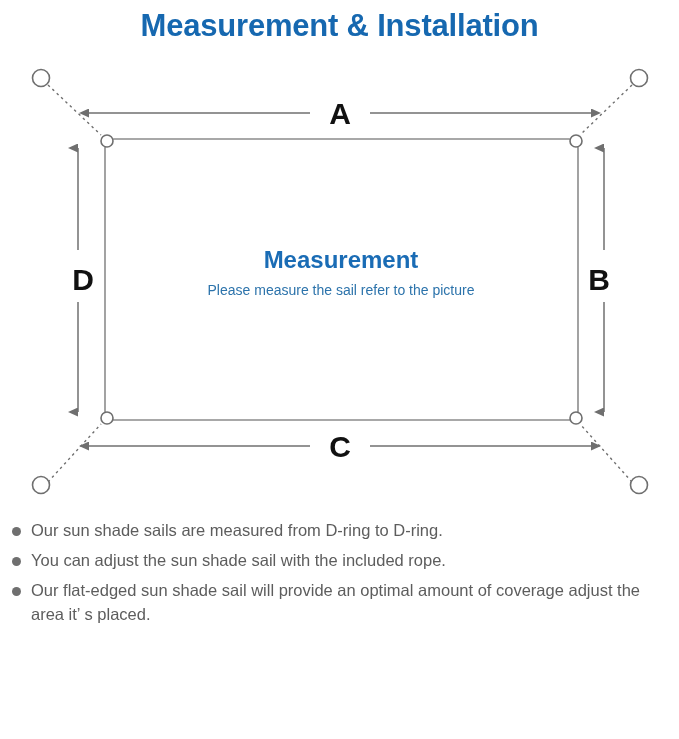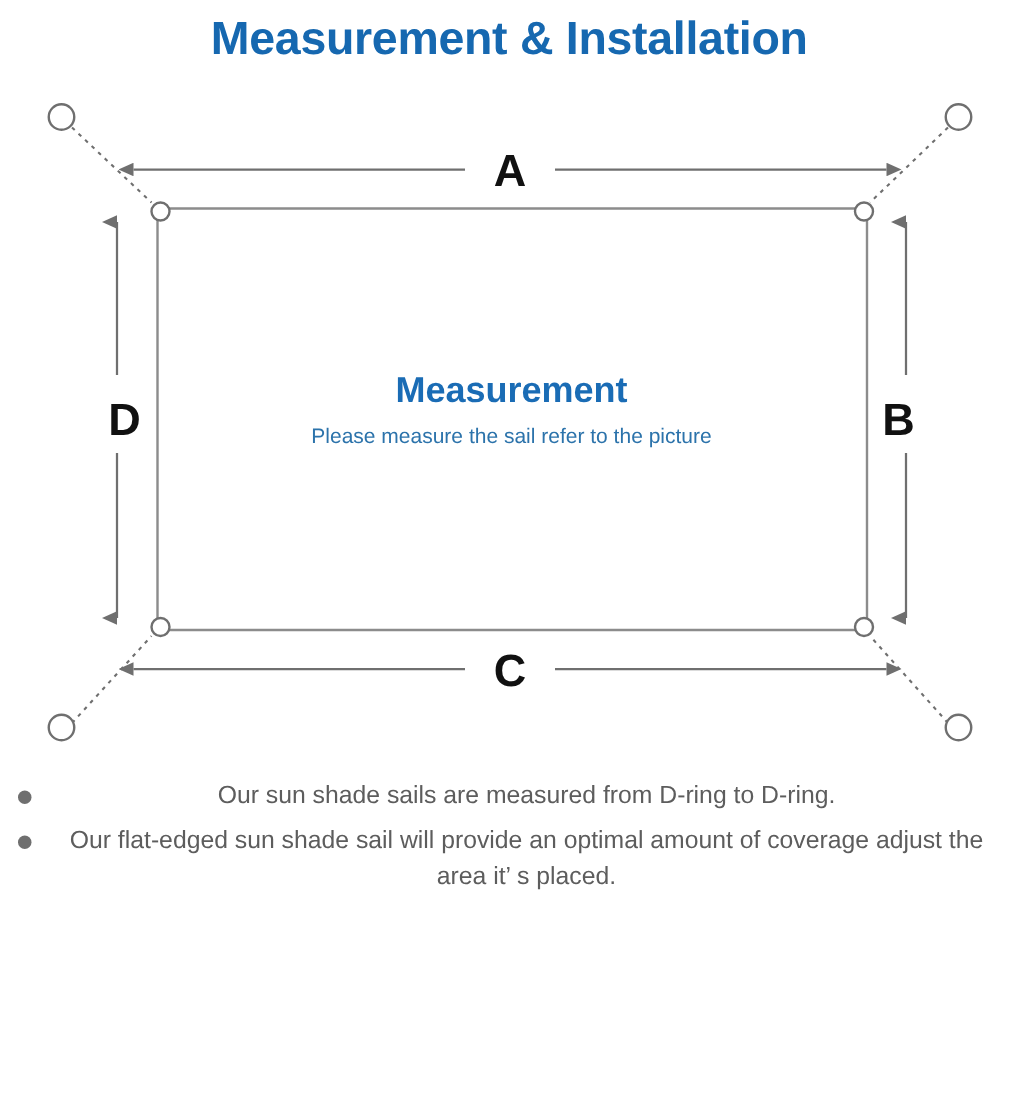--- a/index.html
+++ b/index.html
@@ -32,21 +32,20 @@
     font-family:"Liberation Sans",sans-serif;
     font-size:30px;font-weight:bold;fill:#111111;
   }
   #notes{
     position:absolute;left:0;top:518px;width:679px;
   }
   .note-item{
     display:flex;align-items:flex-start;
     margin:0 0 6px 0;
     padding:0 8px 0 12px;
-    text-align:center;
   }
   .note-bullet{
     flex:0 0 auto;
     width:9px;height:9px;border-radius:50%;
     background:#6f6f6f;
     margin-top:9px;margin-right:10px;
   }
   .note-text{
     flex:1 1 auto;
     font-size:16.5px;
@@ -129,15 +128,19 @@
   </svg>
 </div>
 
 <div id="notes">
   <div class="note-item">
     <span class="note-bullet"></span>
     <span class="note-text">Our sun shade sails are measured from D-ring to D-ring.</span>
   </div>
   <div class="note-item">
     <span class="note-bullet"></span>
+    <span class="note-text">You can adjust the sun shade sail with the included rope.</span>
+  </div>
+  <div class="note-item">
+    <span class="note-bullet"></span>
     <span class="note-text">Our flat-edged sun shade sail will provide an optimal amount of coverage adjust the area it’ s placed.</span>
   </div>
 </div>
 
 </body></html>

